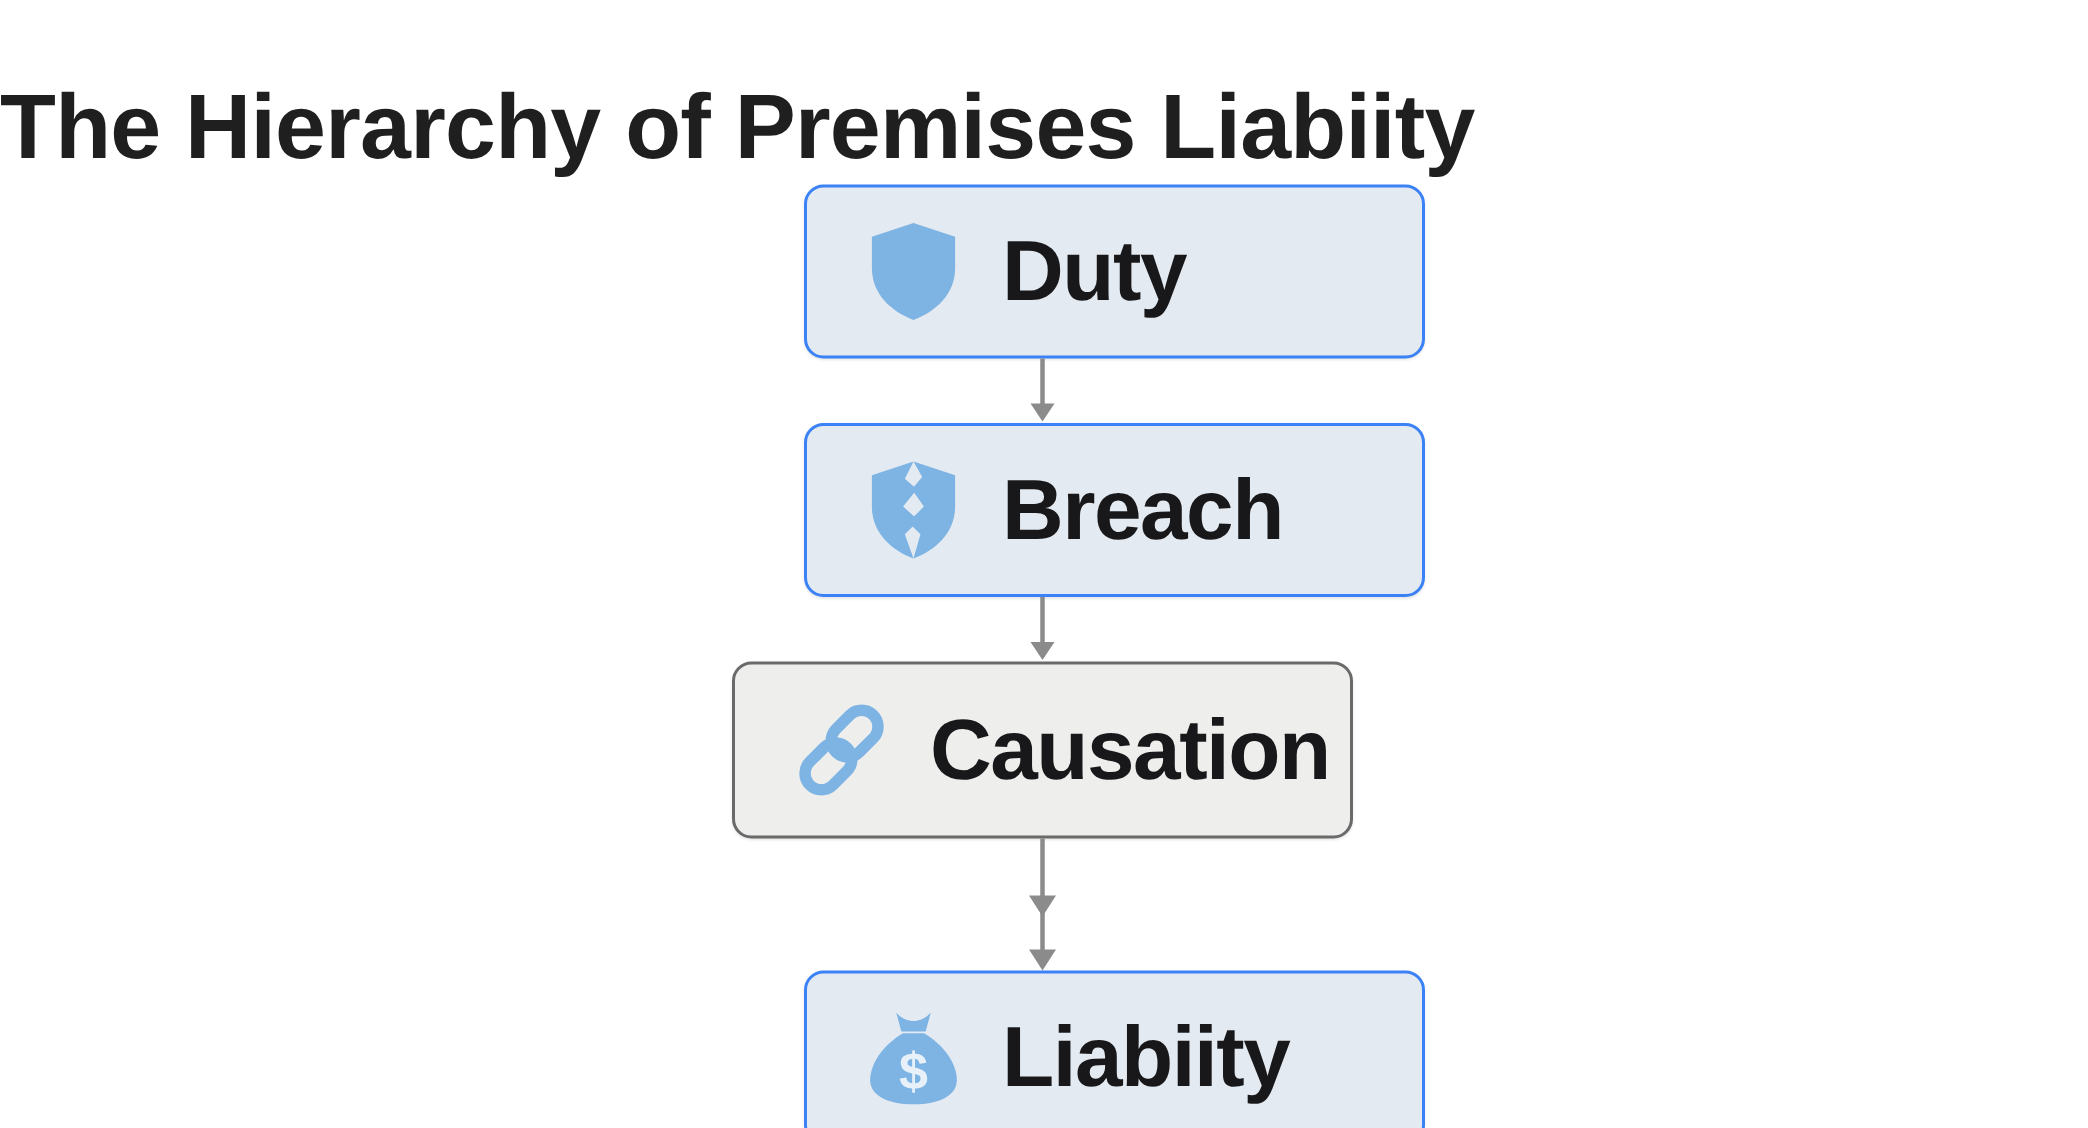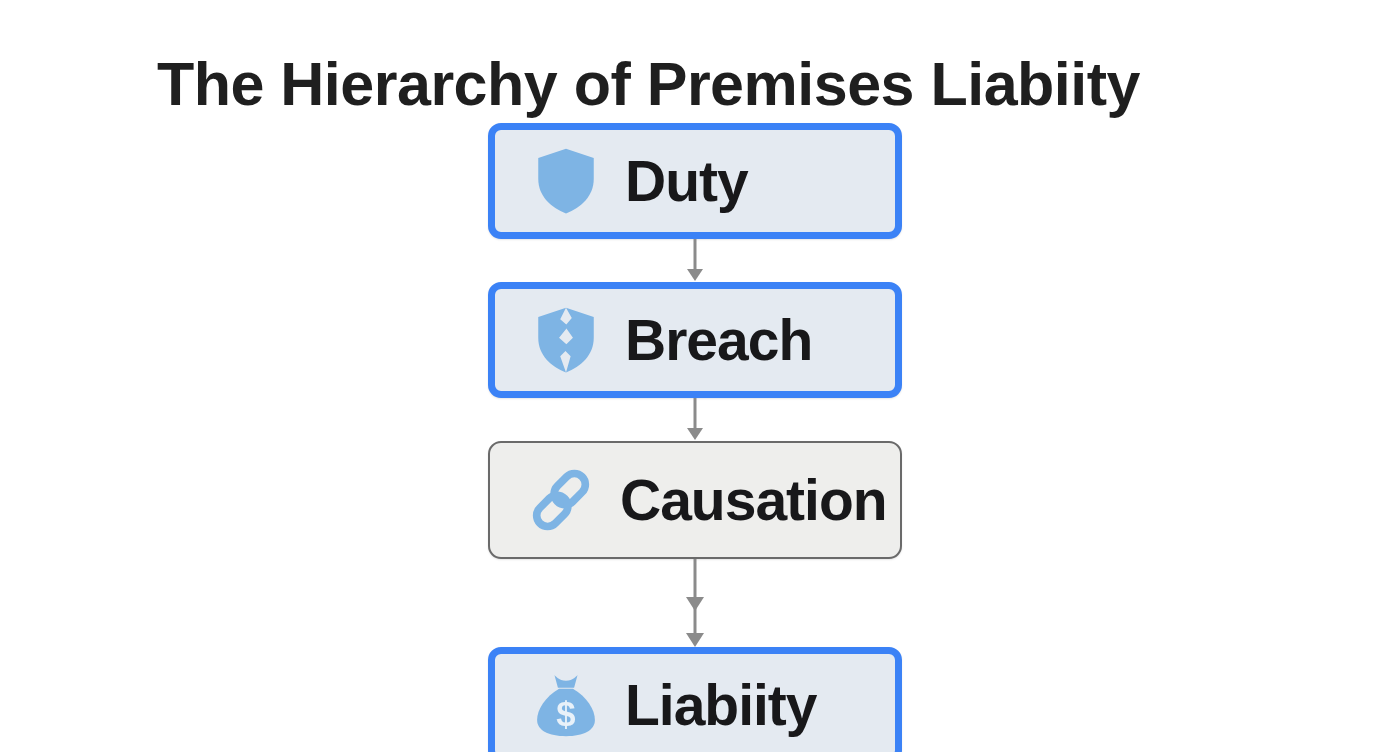--- a/index.html
+++ b/index.html
@@ -13,21 +13,21 @@
     overflow: hidden;
     font-family: "Liberation Sans", sans-serif;
     position: relative;
   }
 
   #page-title {
     position: absolute;
     left: 0;
     top: 8px;
     width: 1140px;
-    text-align: right;
+    text-align: left;
     font-size: 61px;
     font-weight: bold;
     color: #1f1f1f;
     letter-spacing: -0.5px;
     line-height: 1.15;
     white-space: nowrap;
   }
 
   #flow {
     position: absolute;
@@ -42,21 +42,22 @@
     width: 414px;
     box-sizing: border-box;
     border-radius: 13px;
     display: flex;
     align-items: center;
     padding-left: 34px;
     box-shadow: 0 1px 2px rgba(0,0,0,0.10);
   }
   .node-blue {
     background: #e4eaf1;
-    border: 7px solid #3b82f6;
+    border: 2px solid #3b82f6;
+    margin-left: 48px;
   }
   .node-neutral {
     background: #eeeeec;
     border: 2px solid #6a6a6a;
     text-align: center;
   }
 
   .node .icon {
     width: 74px;
     height: 74px;

